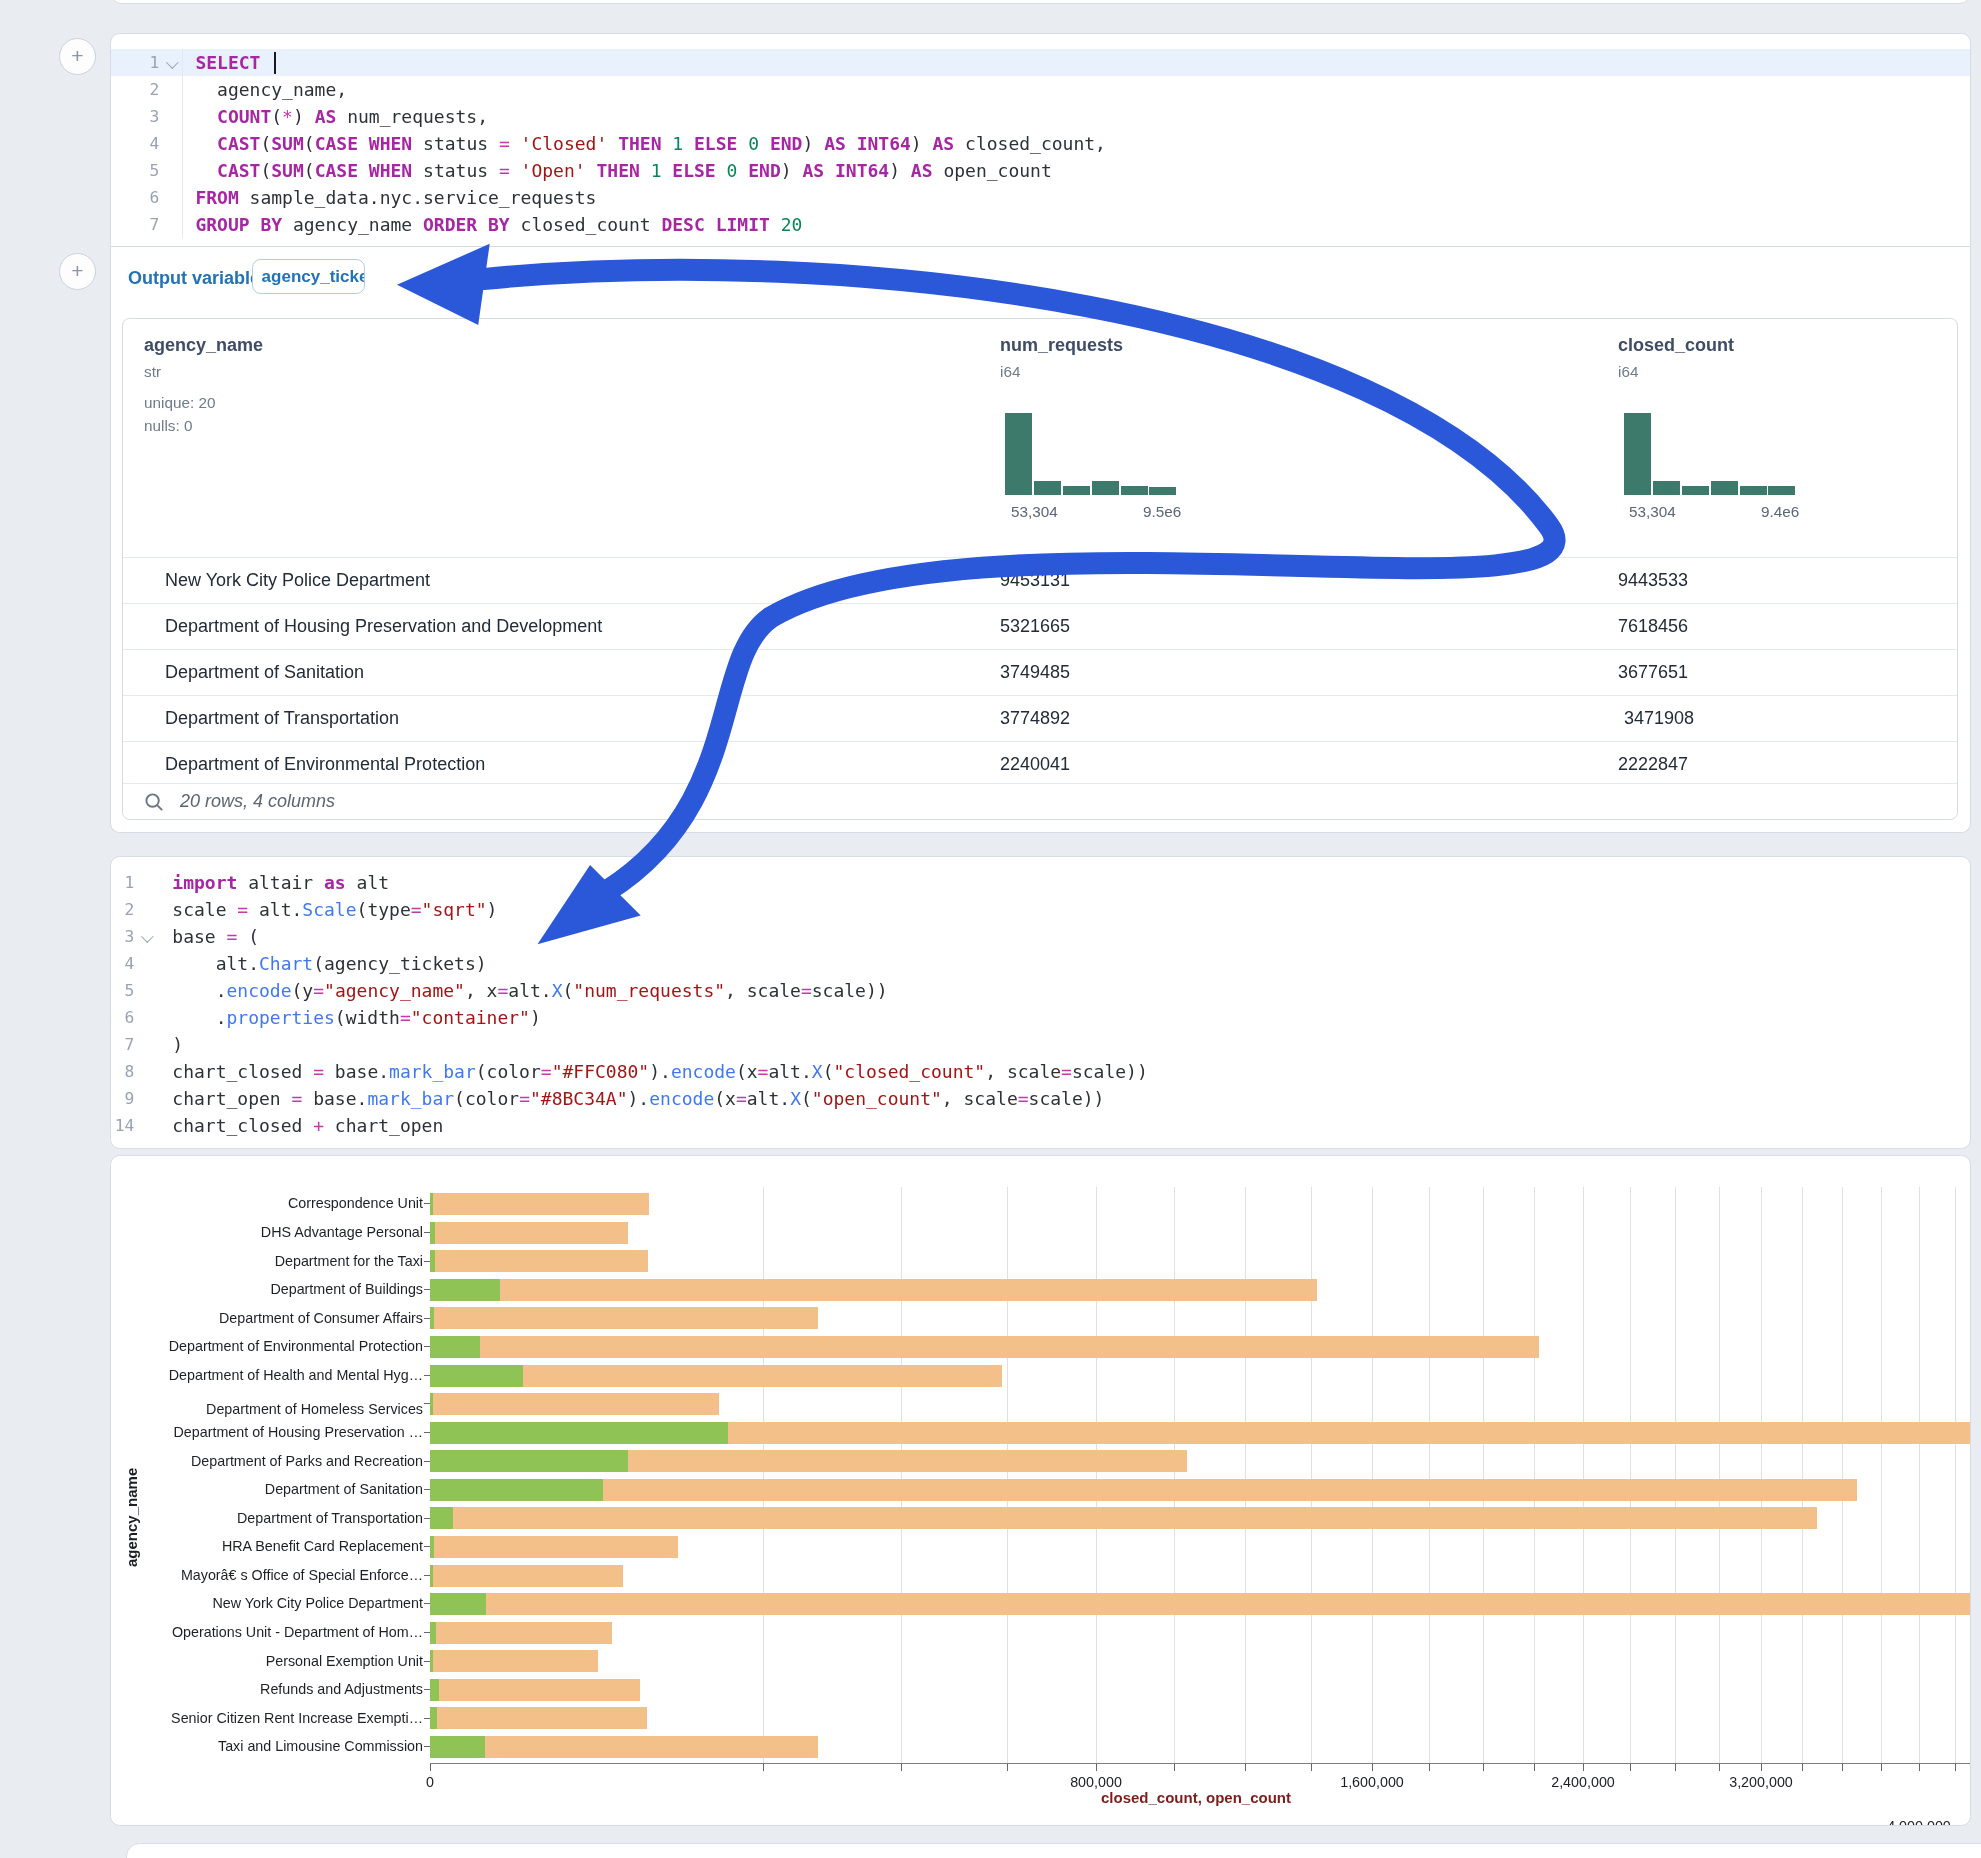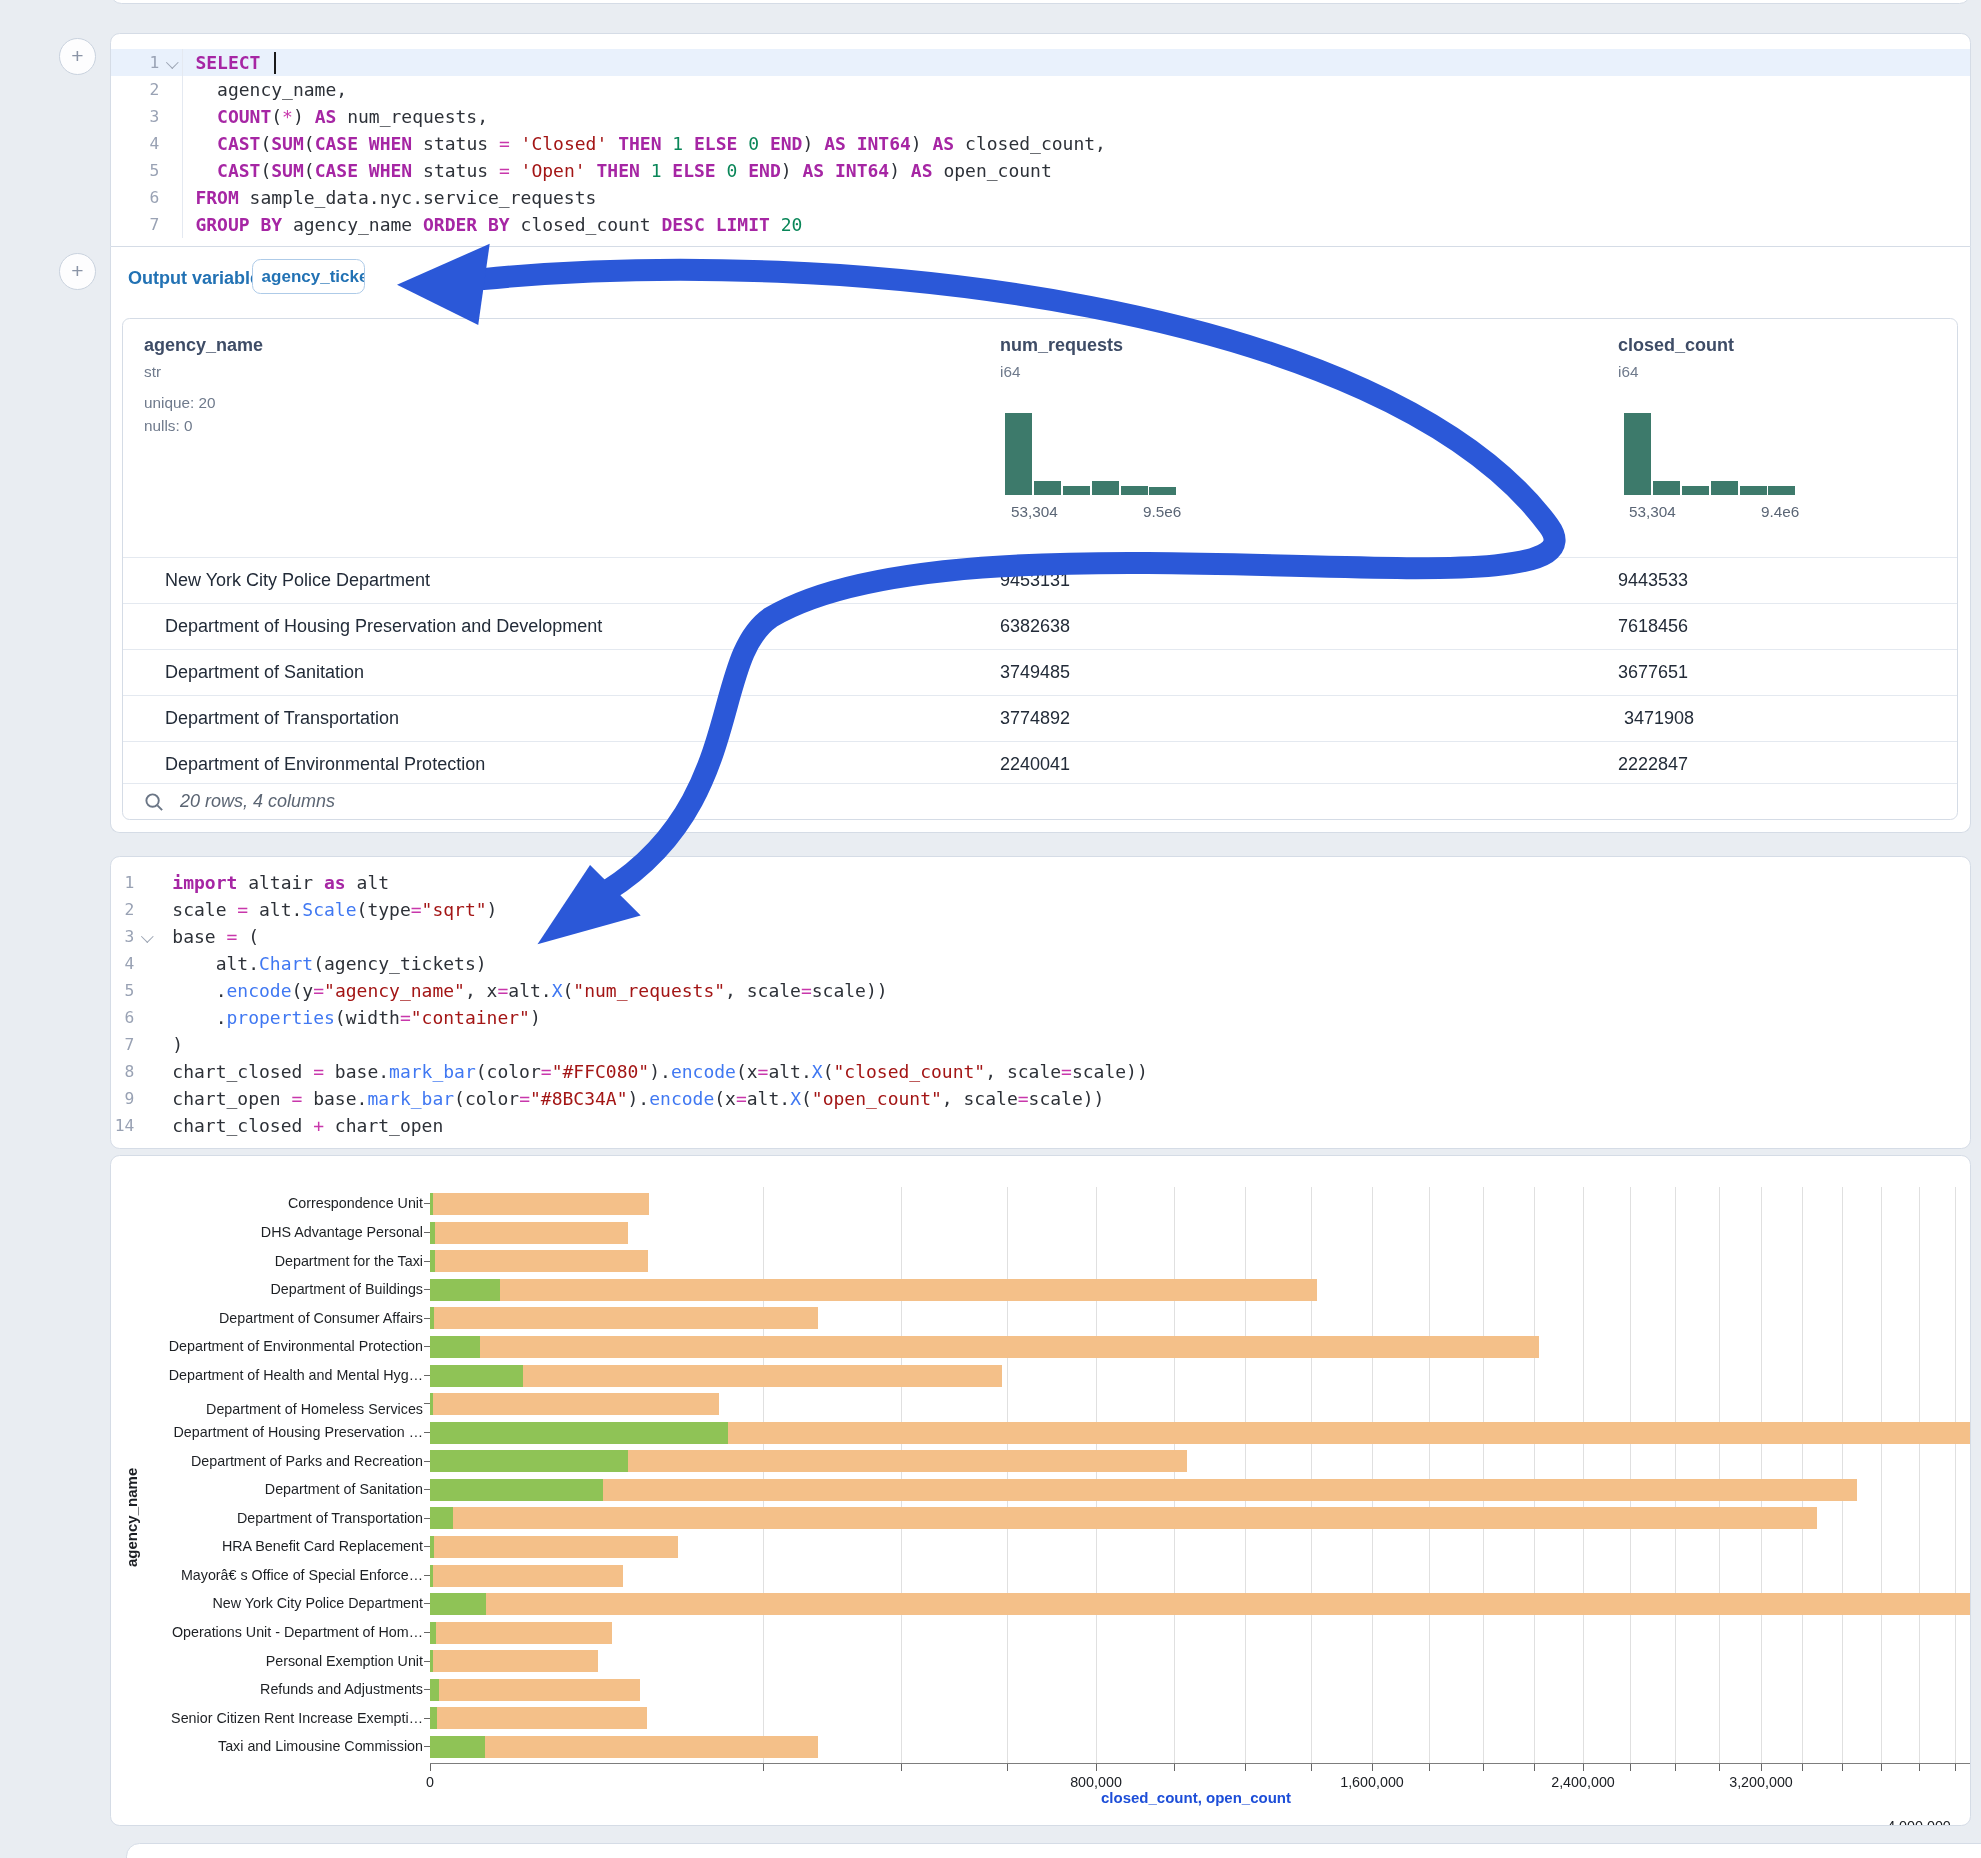--- a/index.html
+++ b/index.html
@@ -55,21 +55,21 @@
 
   
   #chart-card{left:110px;top:1155px;width:1861px;height:671px;overflow:hidden;border-radius:9.6px;}
   .grid-v{position:absolute;width:1px;background:#e0e0e0;}
   .bar{position:absolute;height:22px;}
   .ylab{position:absolute;width:312px;text-align:right;font-size:14.3px;color:#1d2024;}
   .ytick{position:absolute;width:5.7px;height:1.4px;background:#666;}
   .xtick{position:absolute;width:1.4px;height:6.7px;background:#666;}
   .xlab{position:absolute;font-size:14.3px;color:#1b1e23;transform:translateX(-50%);}
   #x-axis-line{position:absolute;height:1.4px;background:#7d7d7d;}
-  #x-title{position:absolute;font-size:15px;font-weight:bold;color:#1d4ed8;transform:translateX(-50%);}
+  #x-title{position:absolute;font-size:15px;font-weight:bold;color:#7f1d1d;transform:translateX(-50%);}
   #y-title{position:absolute;font-size:15px;font-weight:bold;color:#1b1e23;
            transform:rotate(-90deg);transform-origin:left top;white-space:nowrap;}
 
   #arrow-svg{position:absolute;left:0;top:0;pointer-events:none;z-index:50;}
 </style>
 </head>
 <body>
 
 <div id="page">
 
@@ -132,21 +132,21 @@
       </div>
       <div class="hist-lab" style="left: 1506px; top: 184px;">53,304</div>
       <div class="hist-lab" style="left: 1638px; top: 184px;">9.4e6</div>
       <div class="trow" style="top: 238px;">
         <span style="left: 42px;">New York City Police Department</span>
         <span style="left: 877px;">9453131</span>
         <span style="left: 1495px;">9443533</span>
       </div>
       <div class="trow" style="top: 284px;">
         <span style="left: 42px;">Department of Housing Preservation and Development</span>
-        <span style="left: 877px;">6382638</span>
+        <span style="left: 877px;">5321665</span>
         <span style="left: 1495px;">7618456</span>
       </div>
       <div class="trow" style="top: 330px;">
         <span style="left: 42px;">Department of Sanitation</span>
         <span style="left: 877px;">3749485</span>
         <span style="left: 1495px;">3677651</span>
       </div>
       <div class="trow" style="top: 376px;">
         <span style="left: 42px;">Department of Transportation</span>
         <span style="left: 877px;">3774892</span>

